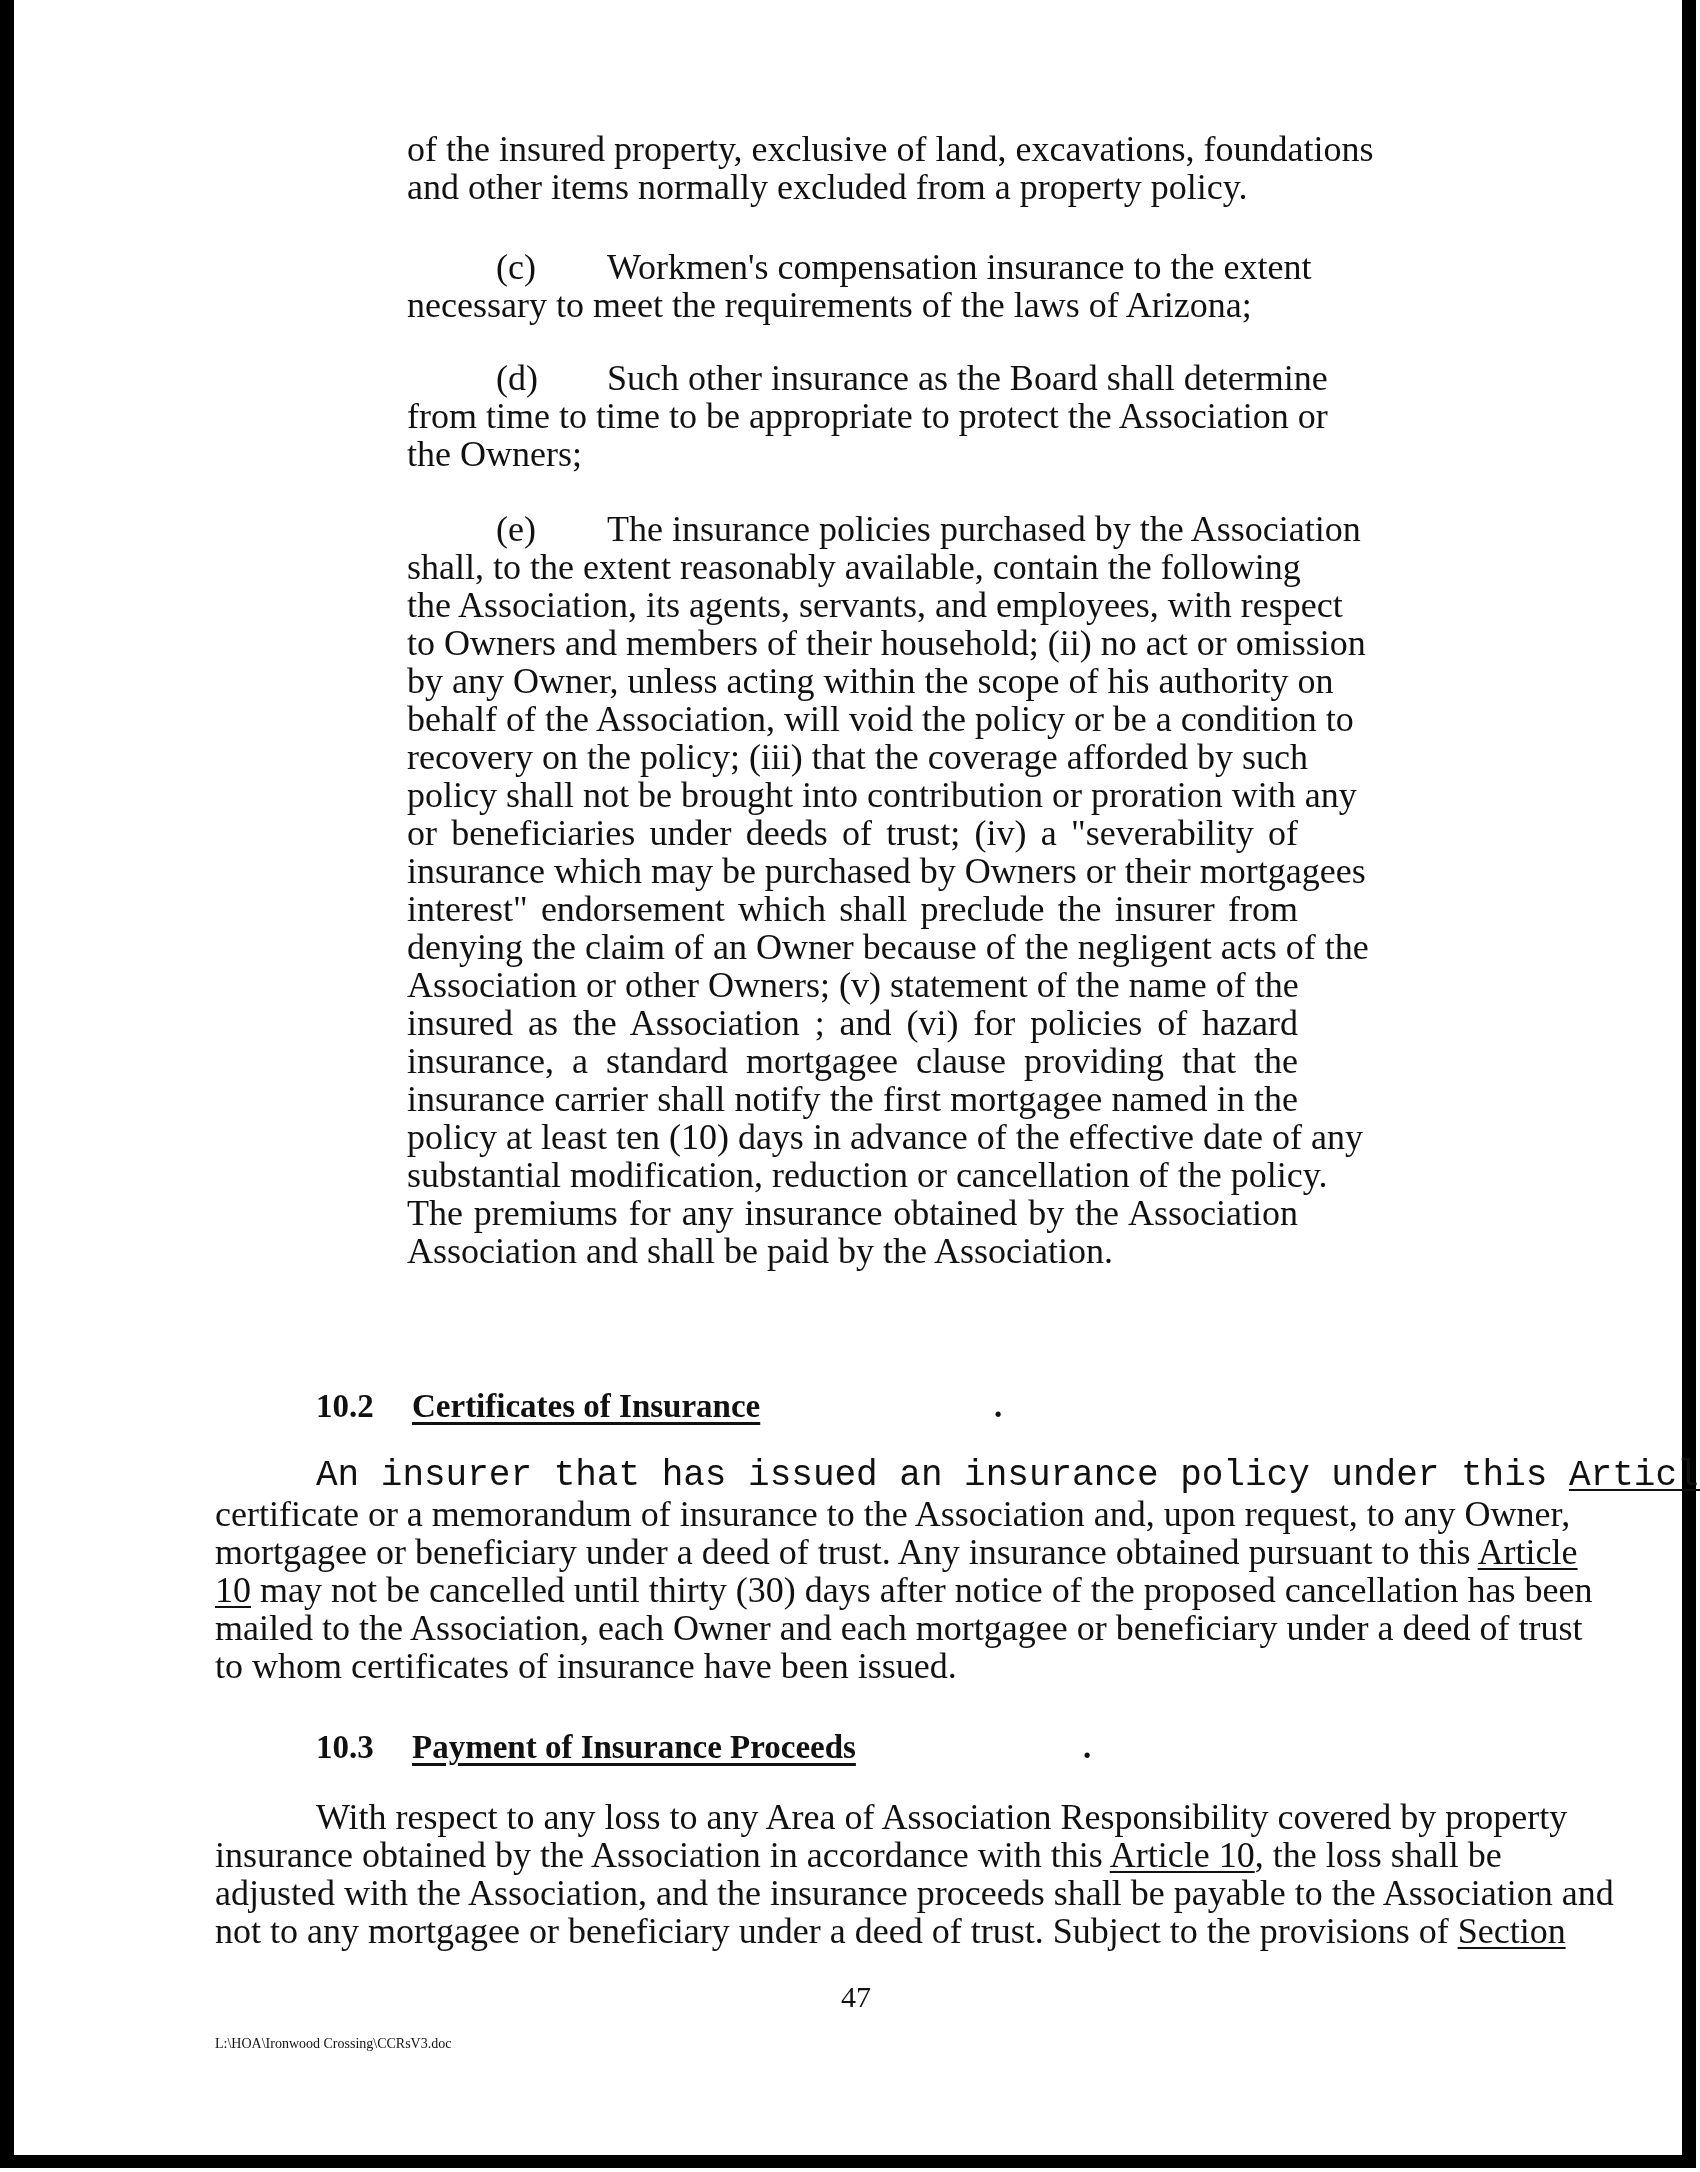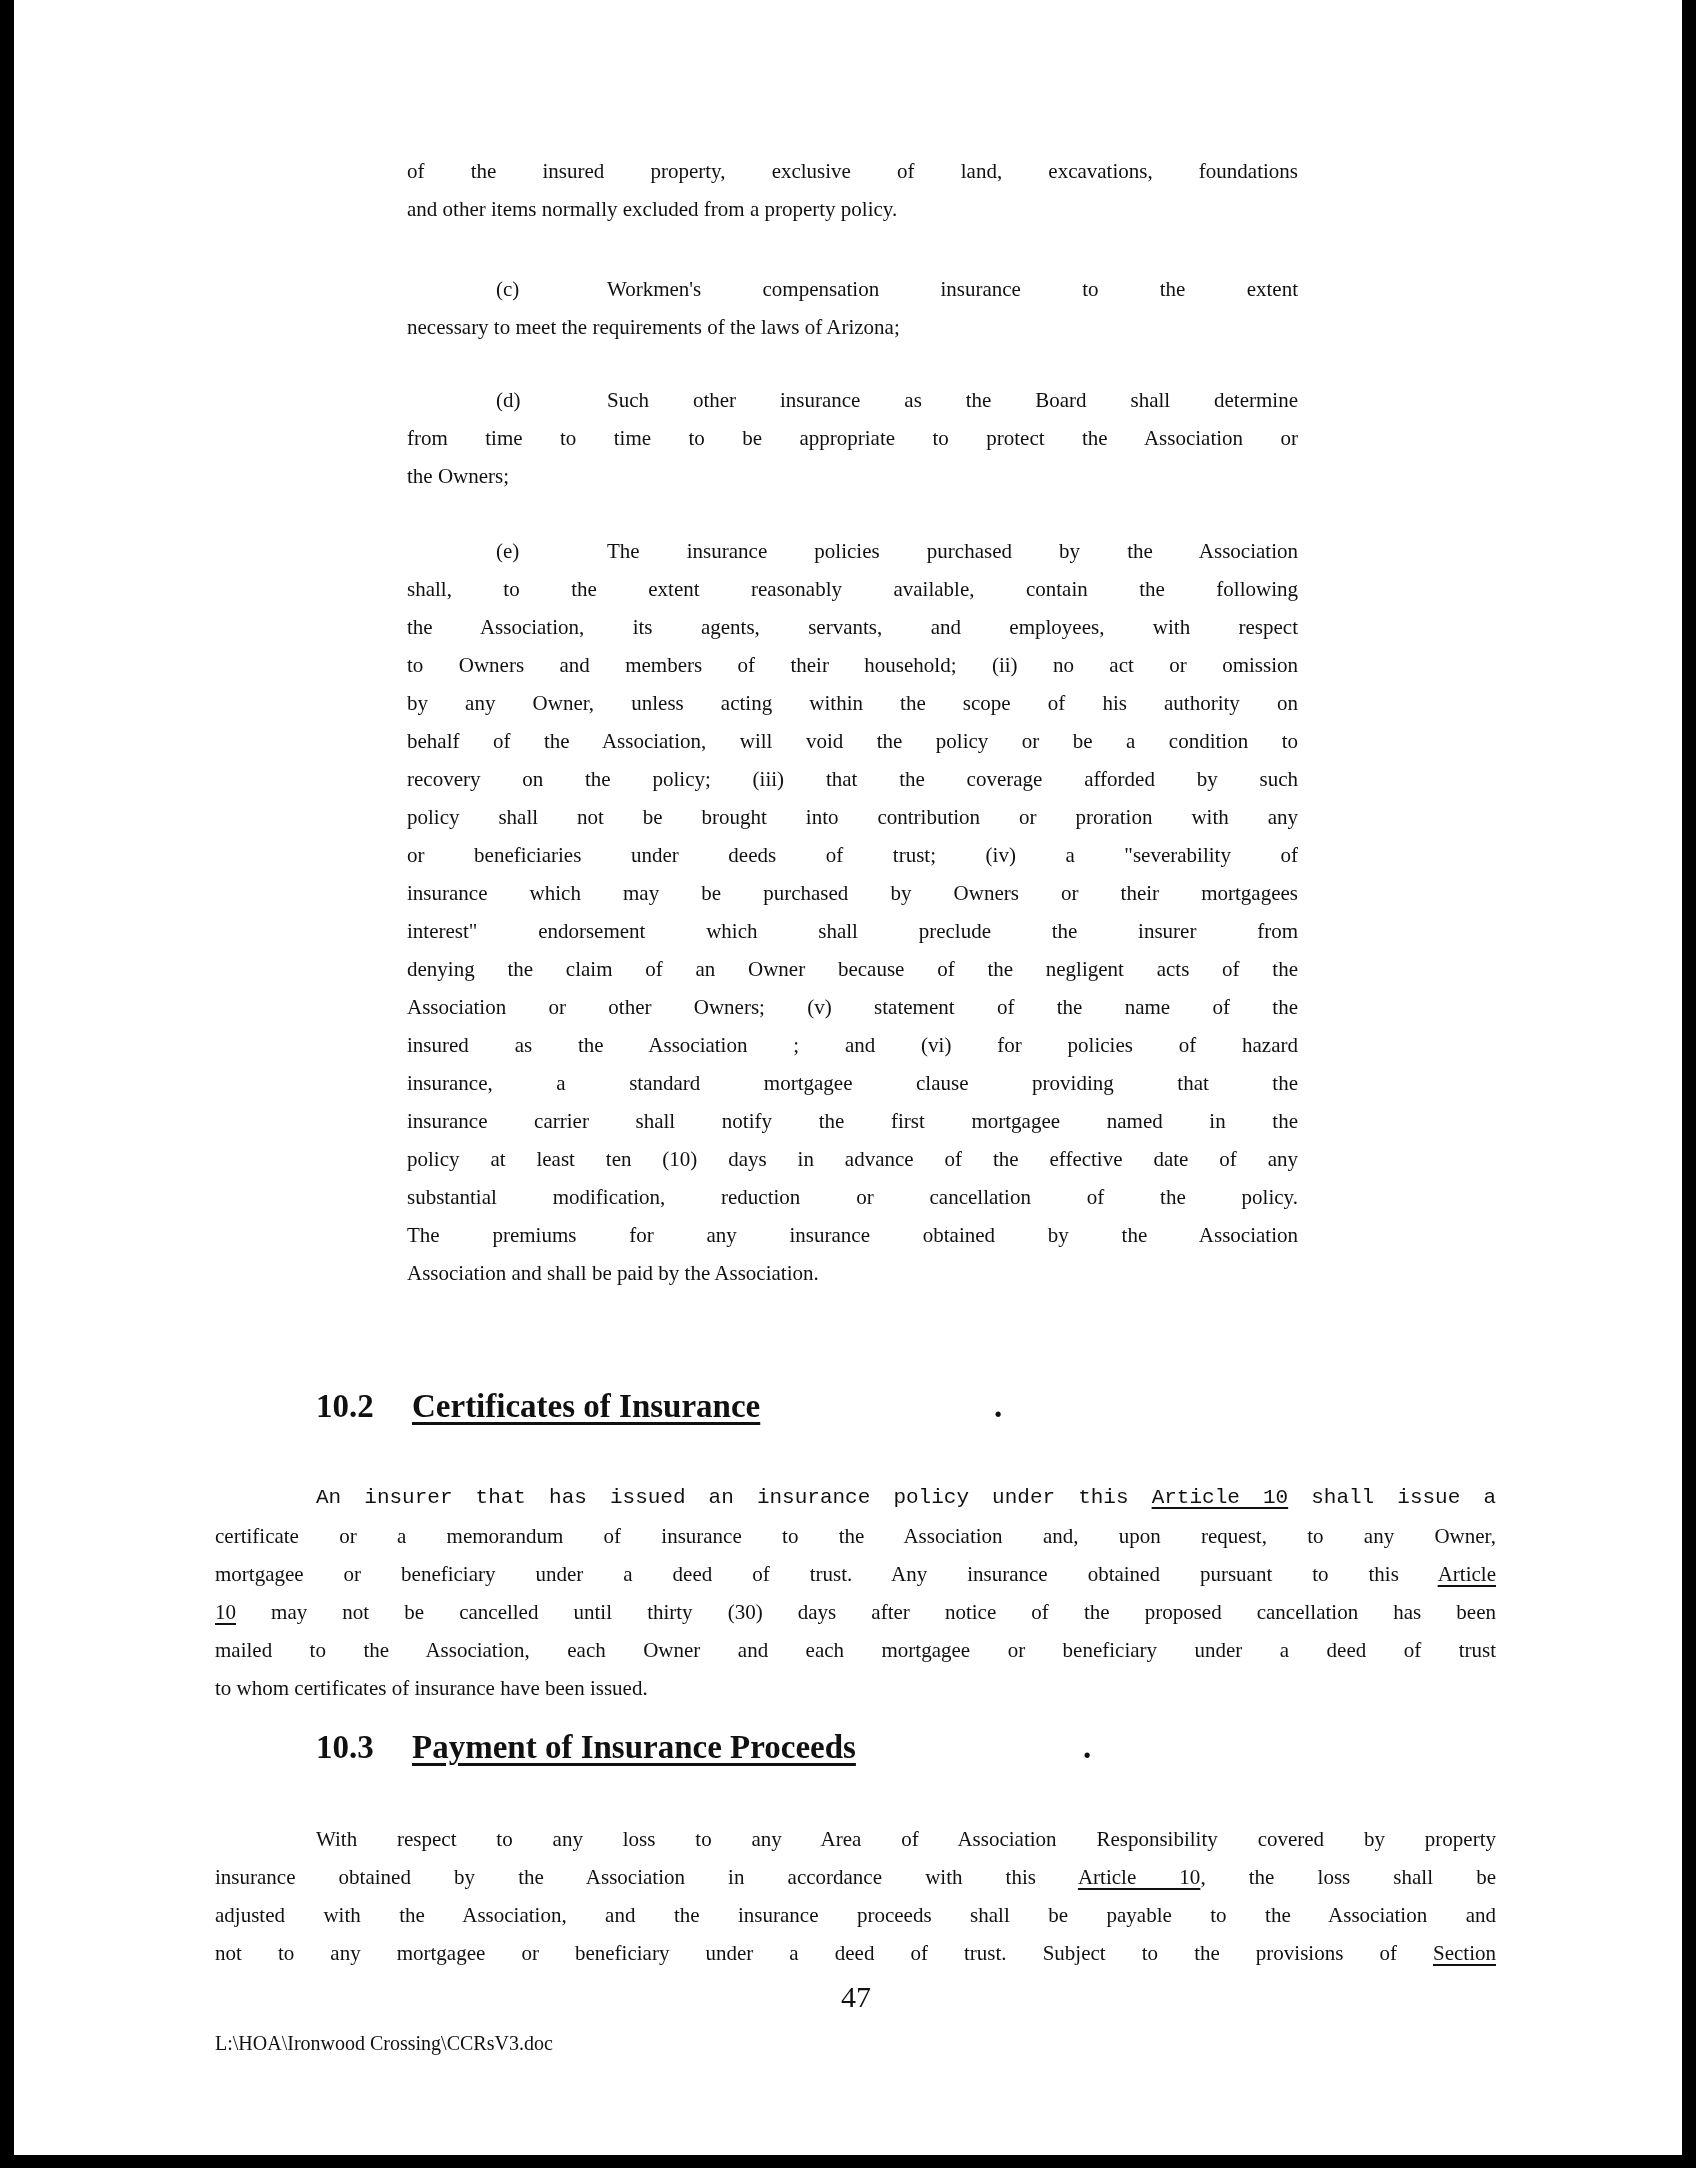--- a/index.html
+++ b/index.html
@@ -6,34 +6,34 @@
   body {
     width:1700px; height:2172px; position:relative; overflow:hidden;
     background:#ffffff; color:#111111;
     font-family:"Liberation Serif", "DejaVu Serif", serif;
   }
   .bar { position:absolute; background:#000; }
   .bar-left { left:0; top:0; width:13.8px; height:2168px; }
   .bar-right { left:1682px; top:0; width:13.8px; height:2168px; }
   .bar-bottom { left:0; top:2155px; width:1696px; height:13px; }
 
-  .block { position:absolute; font-size:21px; line-height:38px; text-align:justify; text-align-last:left;margin-top:22px; }
+  .block { position:absolute; font-size:36px; line-height:38px; text-align:justify; text-align-last:left; }
   .ind { left:407px; width:891px; }
   .full { left:215px; width:1281px; }
   .line { display:block; white-space:nowrap; text-align:justify; text-align-last:justify; height:38px; }
   .line.last { text-align-last:left; }
   .label { display:inline-block; }
   .u { text-decoration:underline; text-decoration-thickness:2px; text-underline-offset:3.9px; }
 
   .heading { position:absolute; font-size:33px; font-weight:bold; line-height:39px; white-space:nowrap; }
   .heading .num { position:absolute; left:0; }
   .heading .title { position:absolute; left:96px; text-decoration:underline; text-decoration-thickness:2.6px; text-underline-offset:5.2px; }
 
   .pagenum { position:absolute; left:833px; width:46px; text-align:center; top:1978px; font-size:30px; line-height:37px; }
-  .footer-path { position:absolute; left:215px; top:2032px; font-size:20px; line-height:23.6px; white-space:nowrap; }
+  .footer-path { position:absolute; left:215px; top:2032px; font-size:14px; line-height:23.6px; white-space:nowrap; }
 </style>
 </head>
 <body>
 
 <div class="bar bar-left"></div>
 <div class="bar bar-right"></div>
 <div class="bar bar-bottom"></div>
 
 <div class="block ind" style="top:130px;">
   <span class="line">of the insured property, exclusive of land, excavations, foundations</span>

